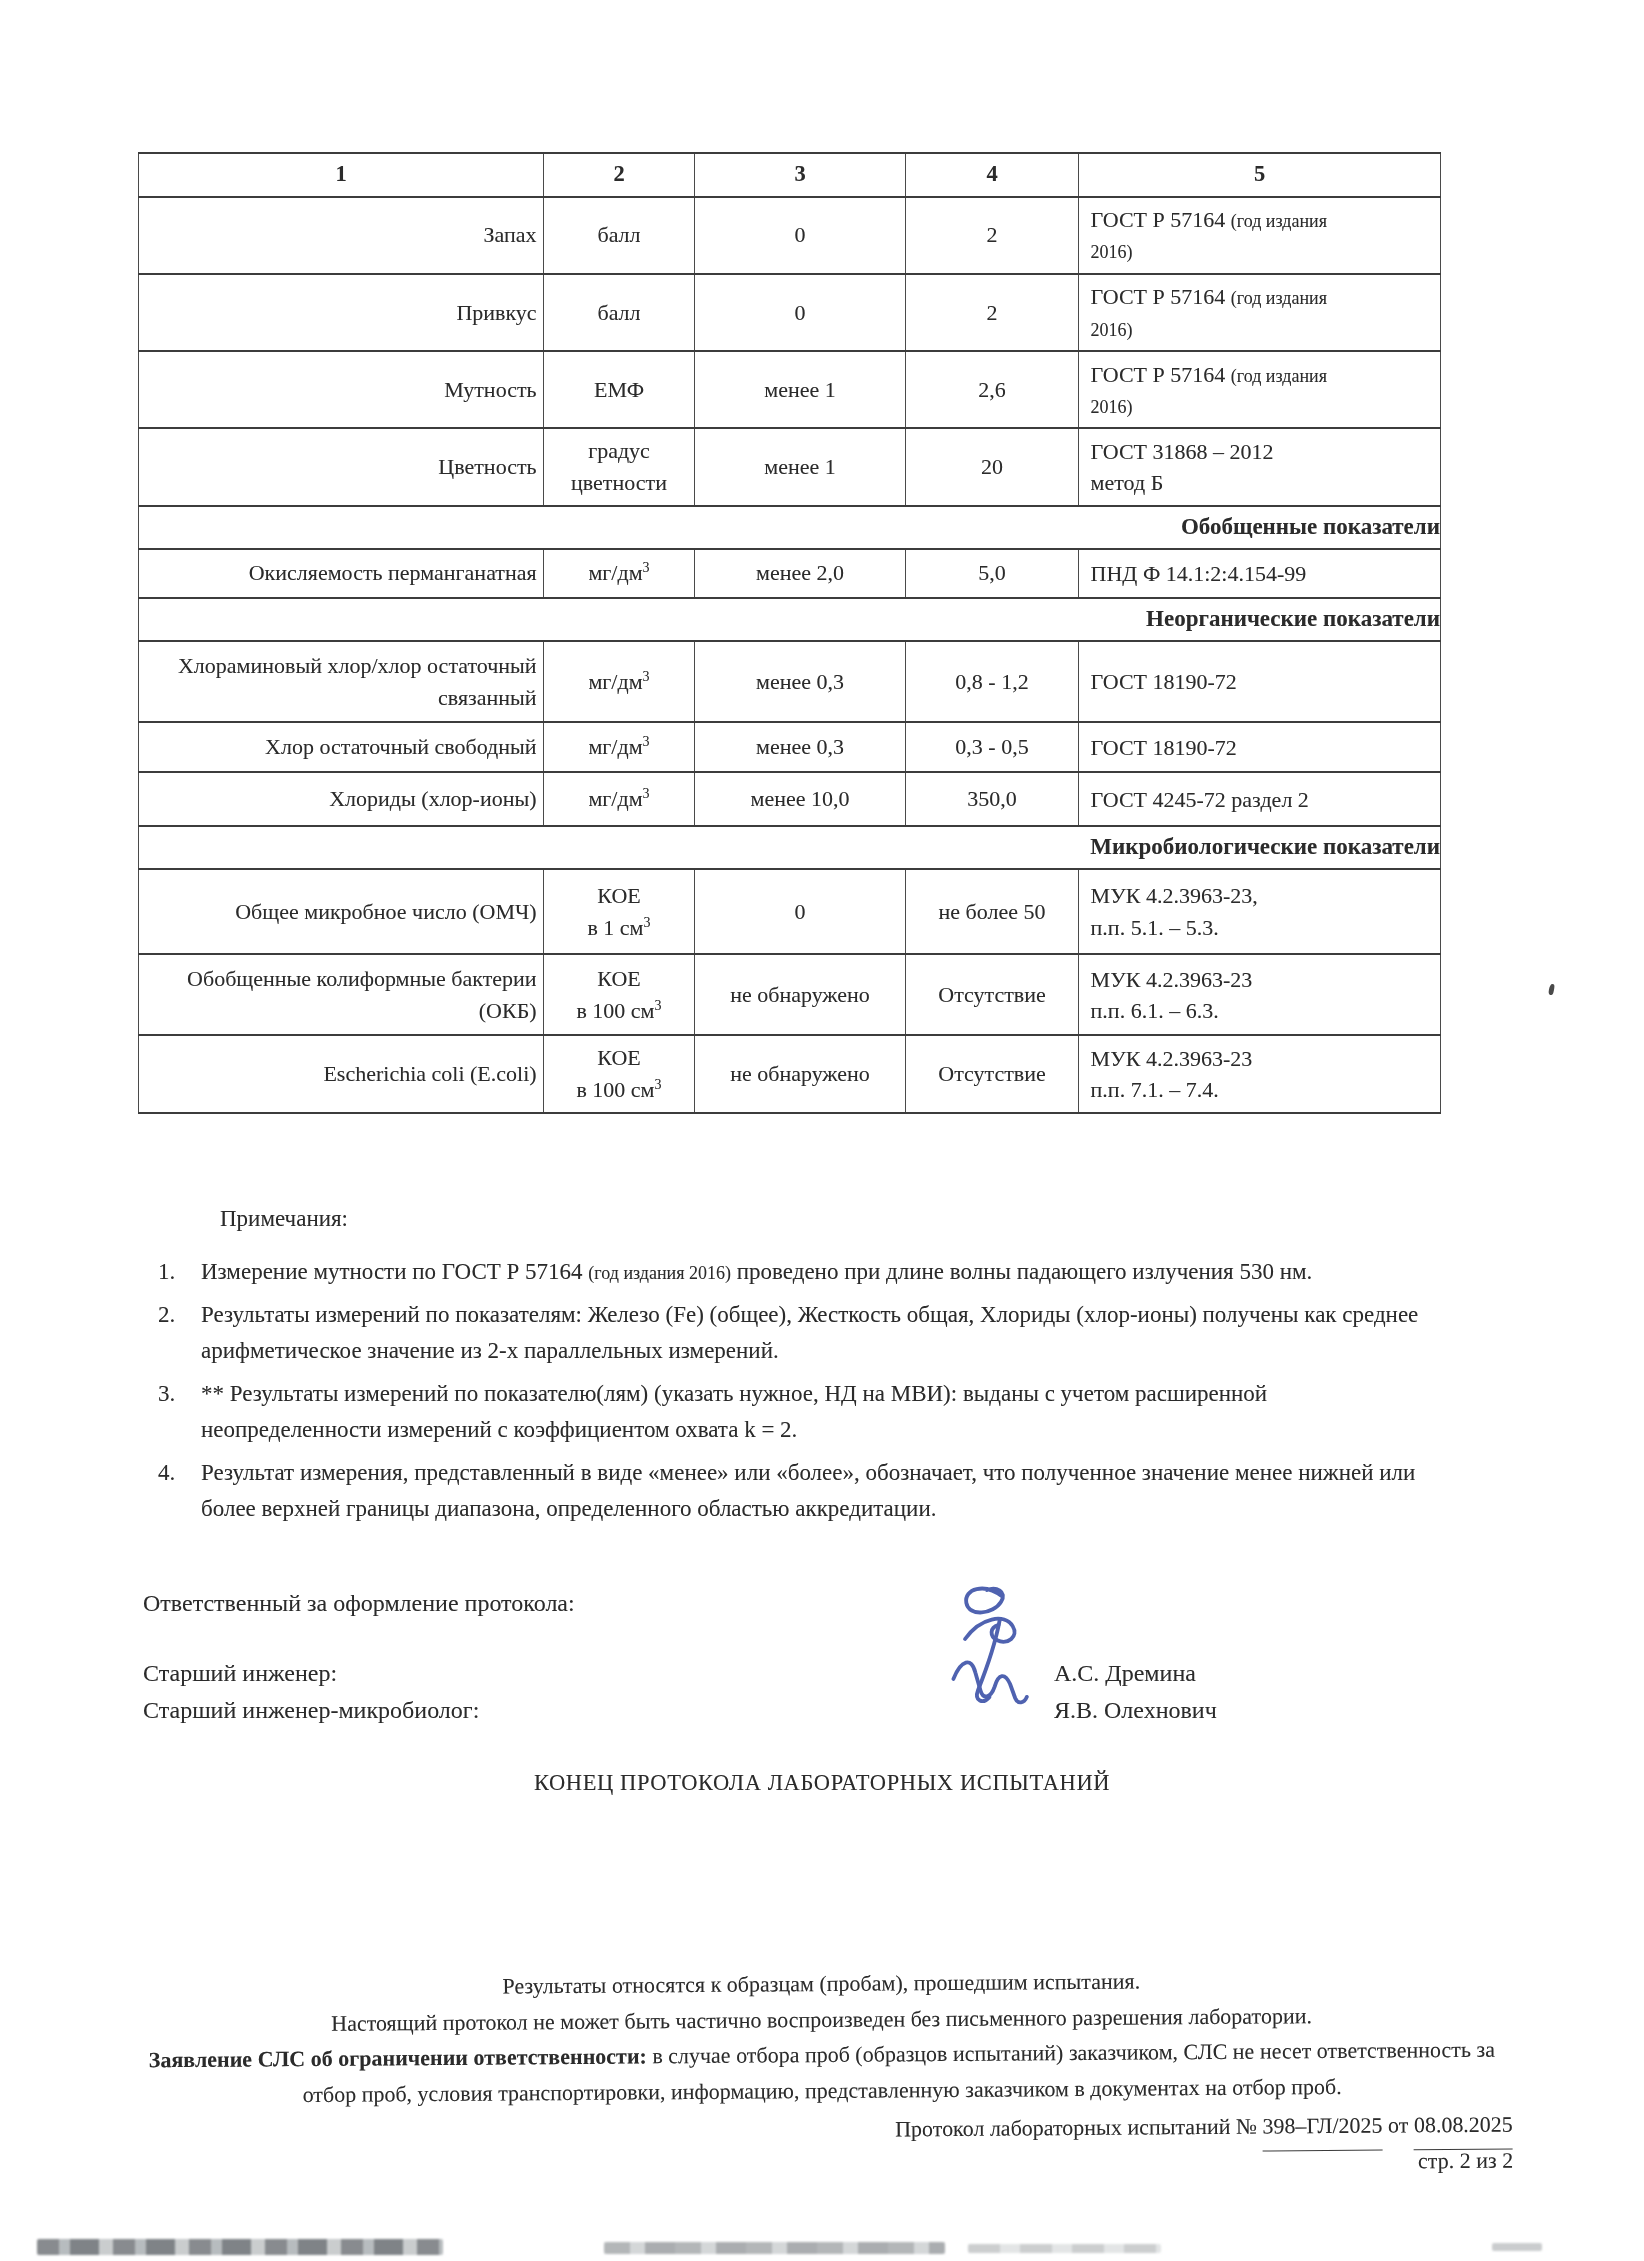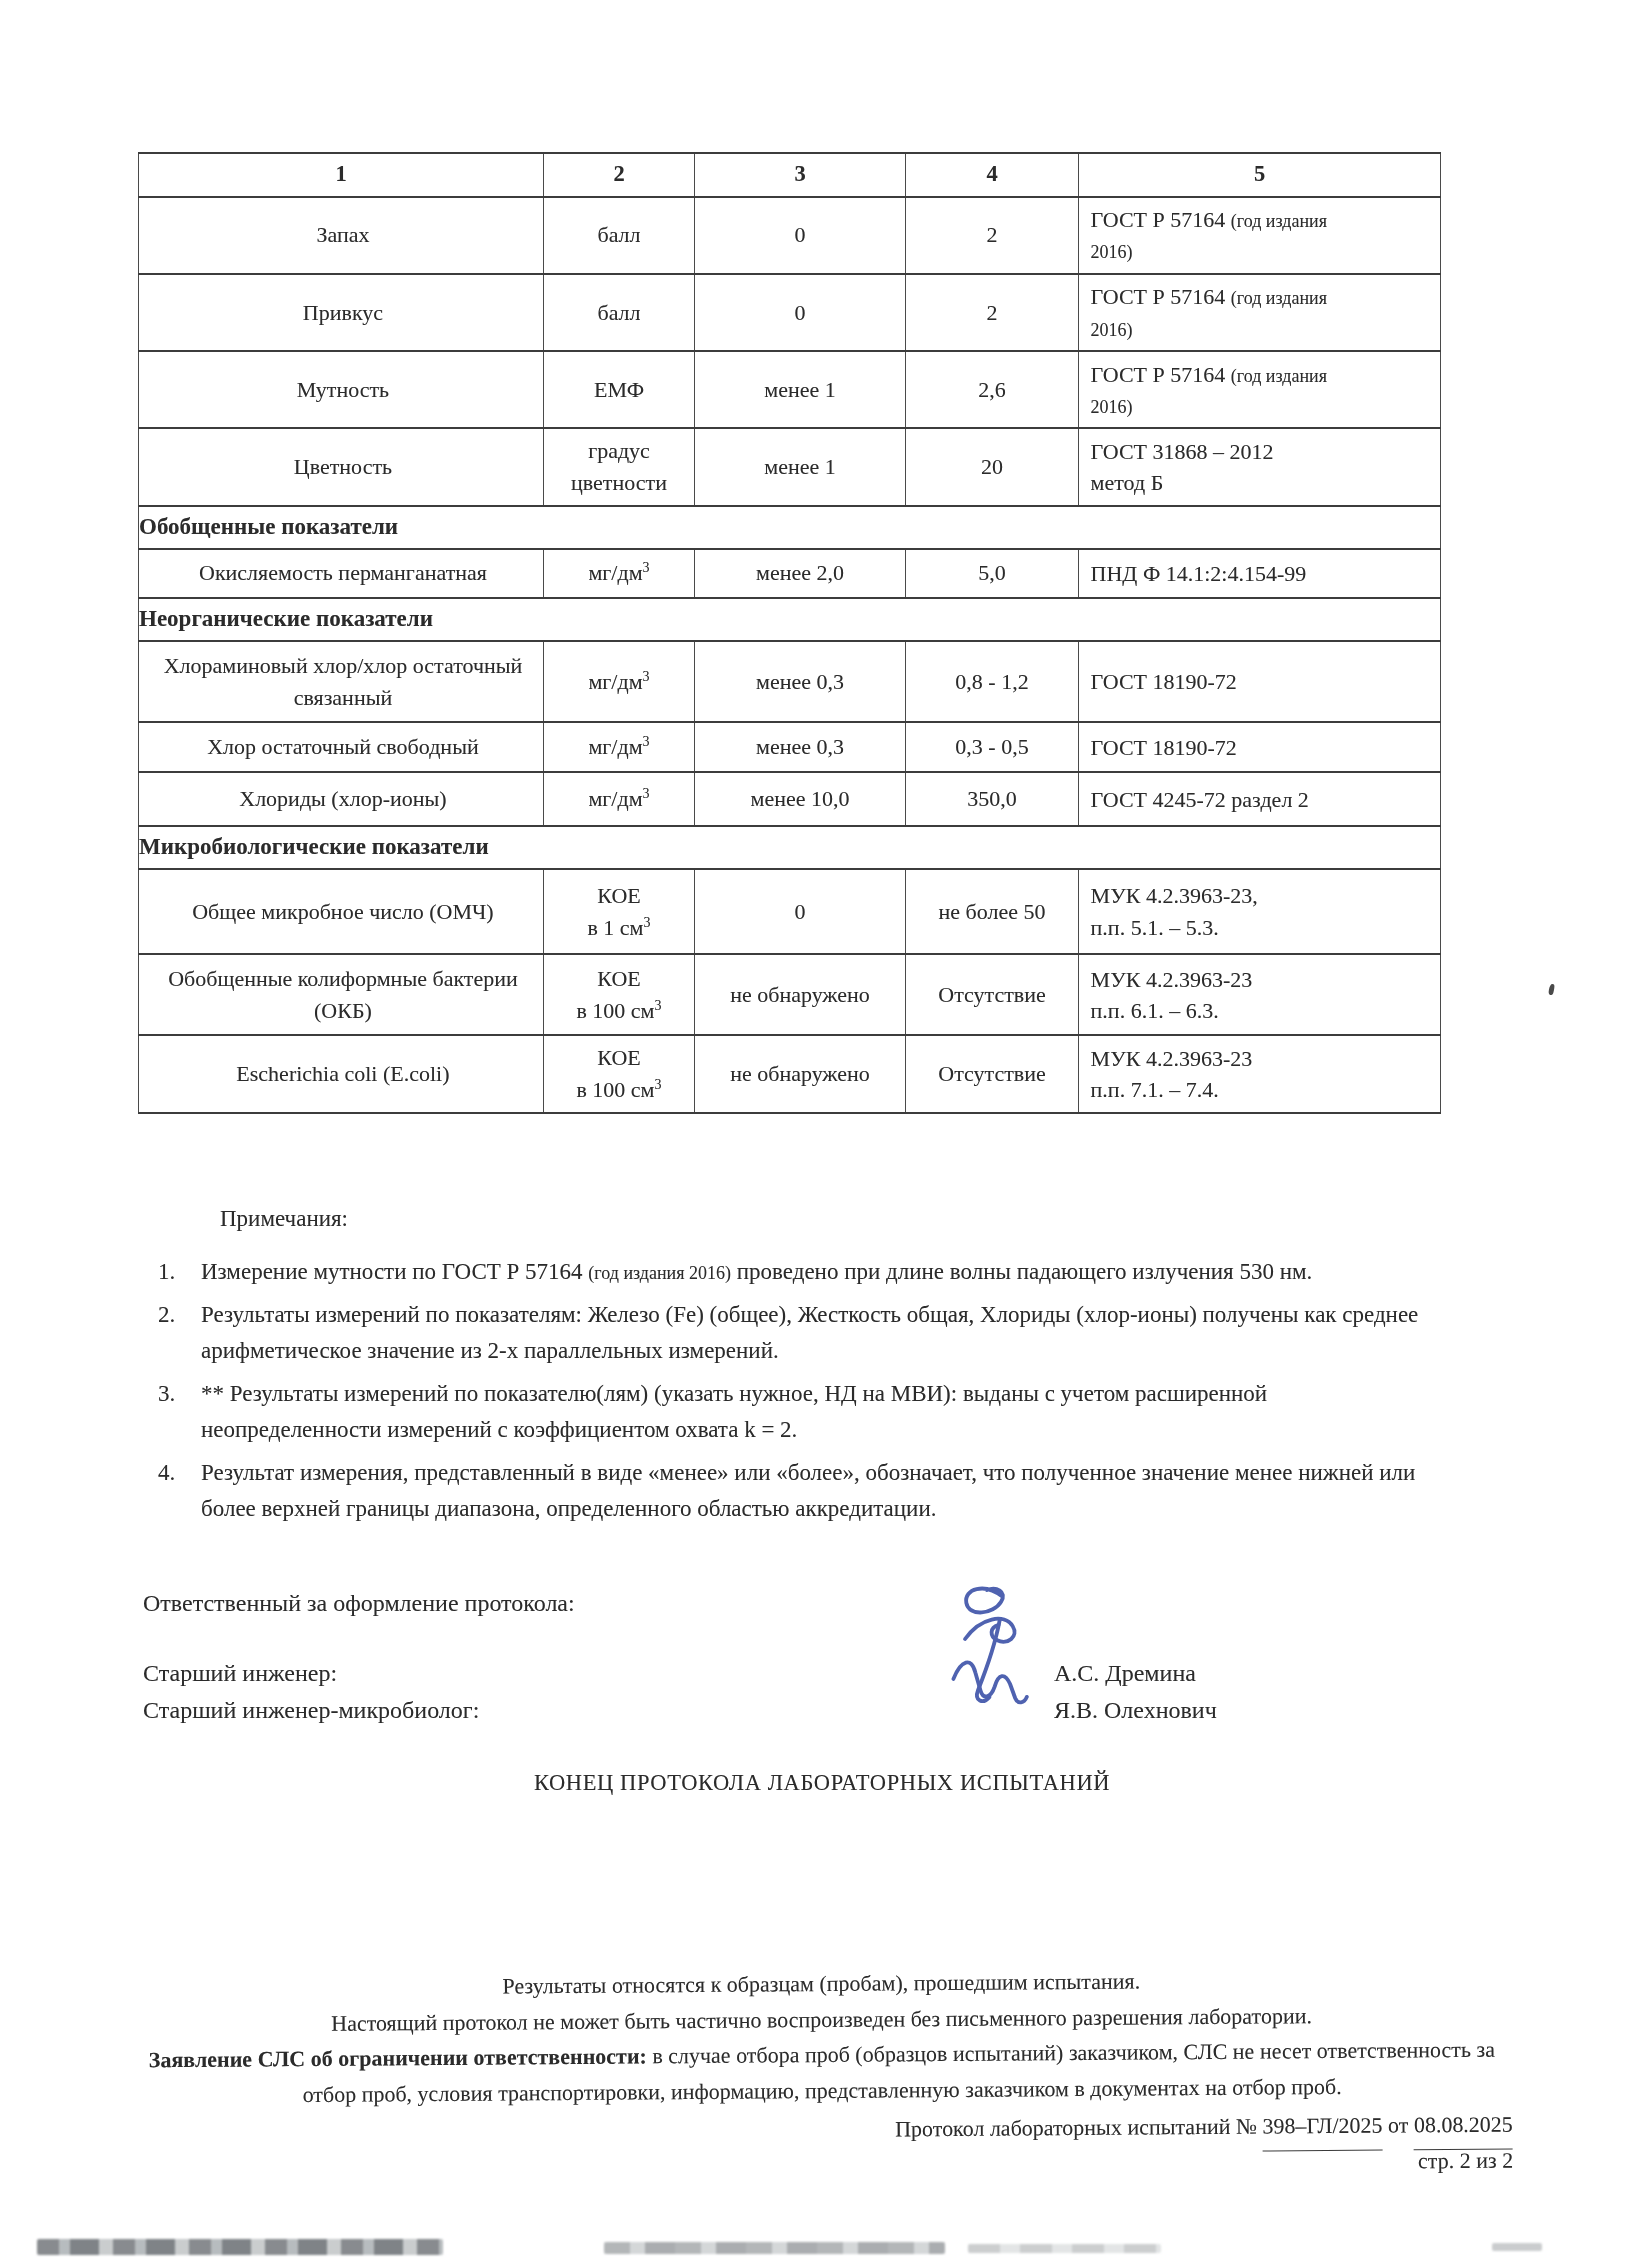--- a/index.html
+++ b/index.html
@@ -14,25 +14,25 @@
     border-collapse:collapse; table-layout:fixed;
     font-size:22px; line-height:1.45;
   }
   table.results th, table.results td{
     border-left:1.3px solid #4a4a4a; border-right:1.3px solid #4a4a4a;
     border-top:2.6px double #3c3c3c; border-bottom:2.6px double #3c3c3c;
     vertical-align:middle; word-wrap:break-word;
   }
   table.results{border:1.9px solid #383838;}
   table.results th{font-weight:bold; font-size:22.5px; text-align:center; padding:3.9px 0 5.2px;}
-  td.c1{text-align:center; padding:7.7px 6.4px 7.7px 10.3px;}
+  td.c1{text-align:right; padding:7.7px 6.4px 7.7px 10.3px;}
   td.c2, td.c3, td.c4{text-align:center; padding:5.2px 3.9px;}
   td.c5{text-align:left; padding:6.4px 6.4px 6.4px 11.6px; line-height:1.42;}
   tr.section-row td{
-    text-align:left; font-weight:bold; font-size:23px; padding:3.2px 0 4.5px;margin-top:18px;
+    text-align:right; font-weight:bold; font-size:23px; padding:3.2px 0 4.5px;margin-top:18px;
   }
   sup{font-size:14px; line-height:0;}
   .small{font-size:18px;}
   
   .notes{position:absolute; left:158px; top:1206px; width:1299px; font-size:23px;}
   .notes-heading{margin:0 0 22px 62px;}
   .notes-list{list-style:none; margin:0; padding:0;}
   .note-item{display:flex; margin-bottom:7.7px; line-height:1.55;}
   .note-num{flex:none; width:43px;}
   .note-text{flex:1; padding-right:5.2px;}

